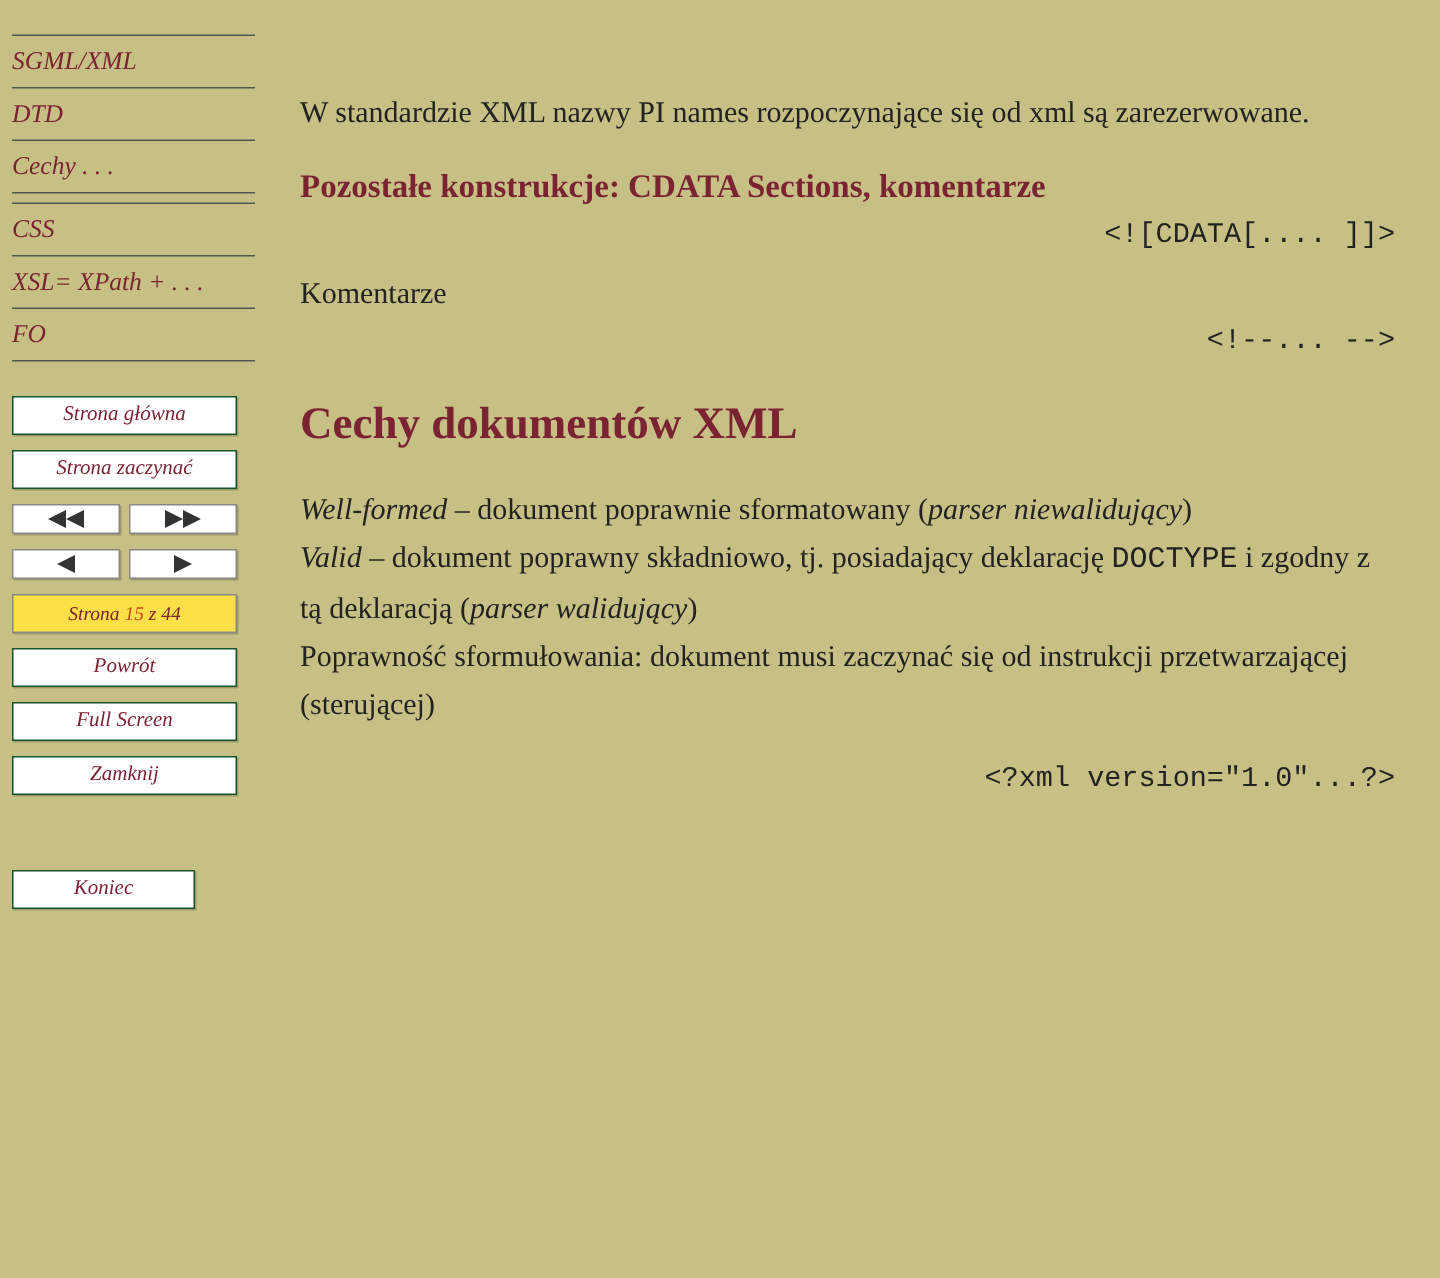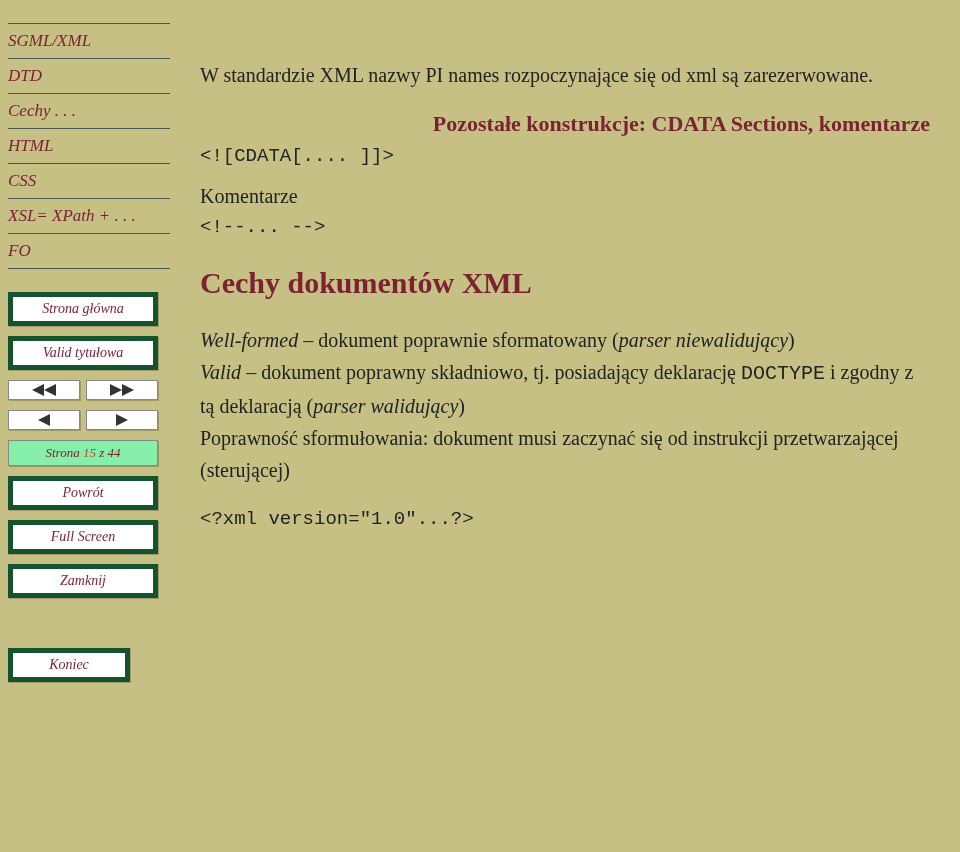--- a/index.html
+++ b/index.html
@@ -36,21 +36,21 @@
   }
   .button-group {
     margin-top: 20px;
     display: flex;
     flex-direction: column;
     gap: 10px;
     width: 150px;
   }
   .btn {
     background: #ffffff;
-    border: 5px solid #14532d;
+    border: 1px solid #14532d;
     color: #7b2333;
     font-style: italic;
     font-size: 14px;
     padding: 4px 6px;
     cursor: pointer;
     font-family: Georgia, serif;
     text-align: center;
     box-shadow: 1px 1px 0 rgba(0,0,0,0.2);
   }
   .dual-btn-row {
@@ -65,21 +65,21 @@
     font-size: 13px;
     padding: 3px 4px;
     cursor: pointer;
     text-align: center;
     box-shadow: 1px 1px 0 rgba(0,0,0,0.2);
     display: flex;
     align-items: center;
     justify-content: center;
   }
   .page-info {
-    background: #86efac;
+    background: #fde047;
     border: 1px solid #888;
     color: #7b2333;
     font-style: italic;
     font-size: 13px;
     padding: 4px 6px;
     text-align: center;
     box-shadow: 1px 1px 0 rgba(0,0,0,0.2);
     font-family: Georgia, serif;
   }
   .page-info .current { color: #c44a1a; font-style: italic; }
@@ -94,33 +94,33 @@
   .para {
     font-size: 20px;
     color: #222;
     line-height: 1.55;
     margin-bottom: 20px;
   }
   .subheading {
     color: #7b2333;
     font-size: 22px;
     font-weight: bold;
-    text-align: right;
   }
   .section-label {
     font-size: 20px;
     color: #222;
     margin-bottom: 6px;
   }
   .code {
     font-family: 'Courier New', monospace;
     font-size: 19px;
     color: #222;
     margin-bottom: 18px;
     margin-top: 8px;
+    text-align: right;
   }
   .heading2 {
     color: #7b2333;
     font-size: 30px;
     font-weight: bold;
     margin: 28px 0 24px 0;
     font-family: Liberation Serif, serif;
   }
   .body-text {
     font-size: 20px;
@@ -136,33 +136,32 @@
 
 <div class="sidebar">
   <div class="nav-links">
     <div class="nav-divider"></div>
     <div class="nav-link">SGML/XML</div>
     <div class="nav-divider"></div>
     <div class="nav-link">DTD</div>
     <div class="nav-divider"></div>
     <div class="nav-link">Cechy . . .</div>
     <div class="nav-divider"></div>
-    <div class="nav-link">HTML</div>
     <div class="nav-divider"></div>
     <div class="nav-link">CSS</div>
     <div class="nav-divider"></div>
     <div class="nav-link">XSL= XPath + . . .</div>
     <div class="nav-divider"></div>
     <div class="nav-link">FO</div>
     <div class="nav-divider"></div>
   </div>
 
   <div class="button-group">
     <div class="btn">Strona główna</div>
-    <div class="btn">Valid tytułowa</div>
+    <div class="btn">Strona zaczynać</div>
 
     <div class="dual-btn-row">
       <div class="dual-btn">
         <svg class="nav-icon" viewBox="0 0 24 12">
             <polygon points="12,0 0,6 12,12" fill="#333"></polygon>
             <polygon points="24,0 12,6 24,12" fill="#333"></polygon>
           </svg>
       </div>
       <div class="dual-btn">
         <svg class="nav-icon" viewBox="0 0 24 12">

